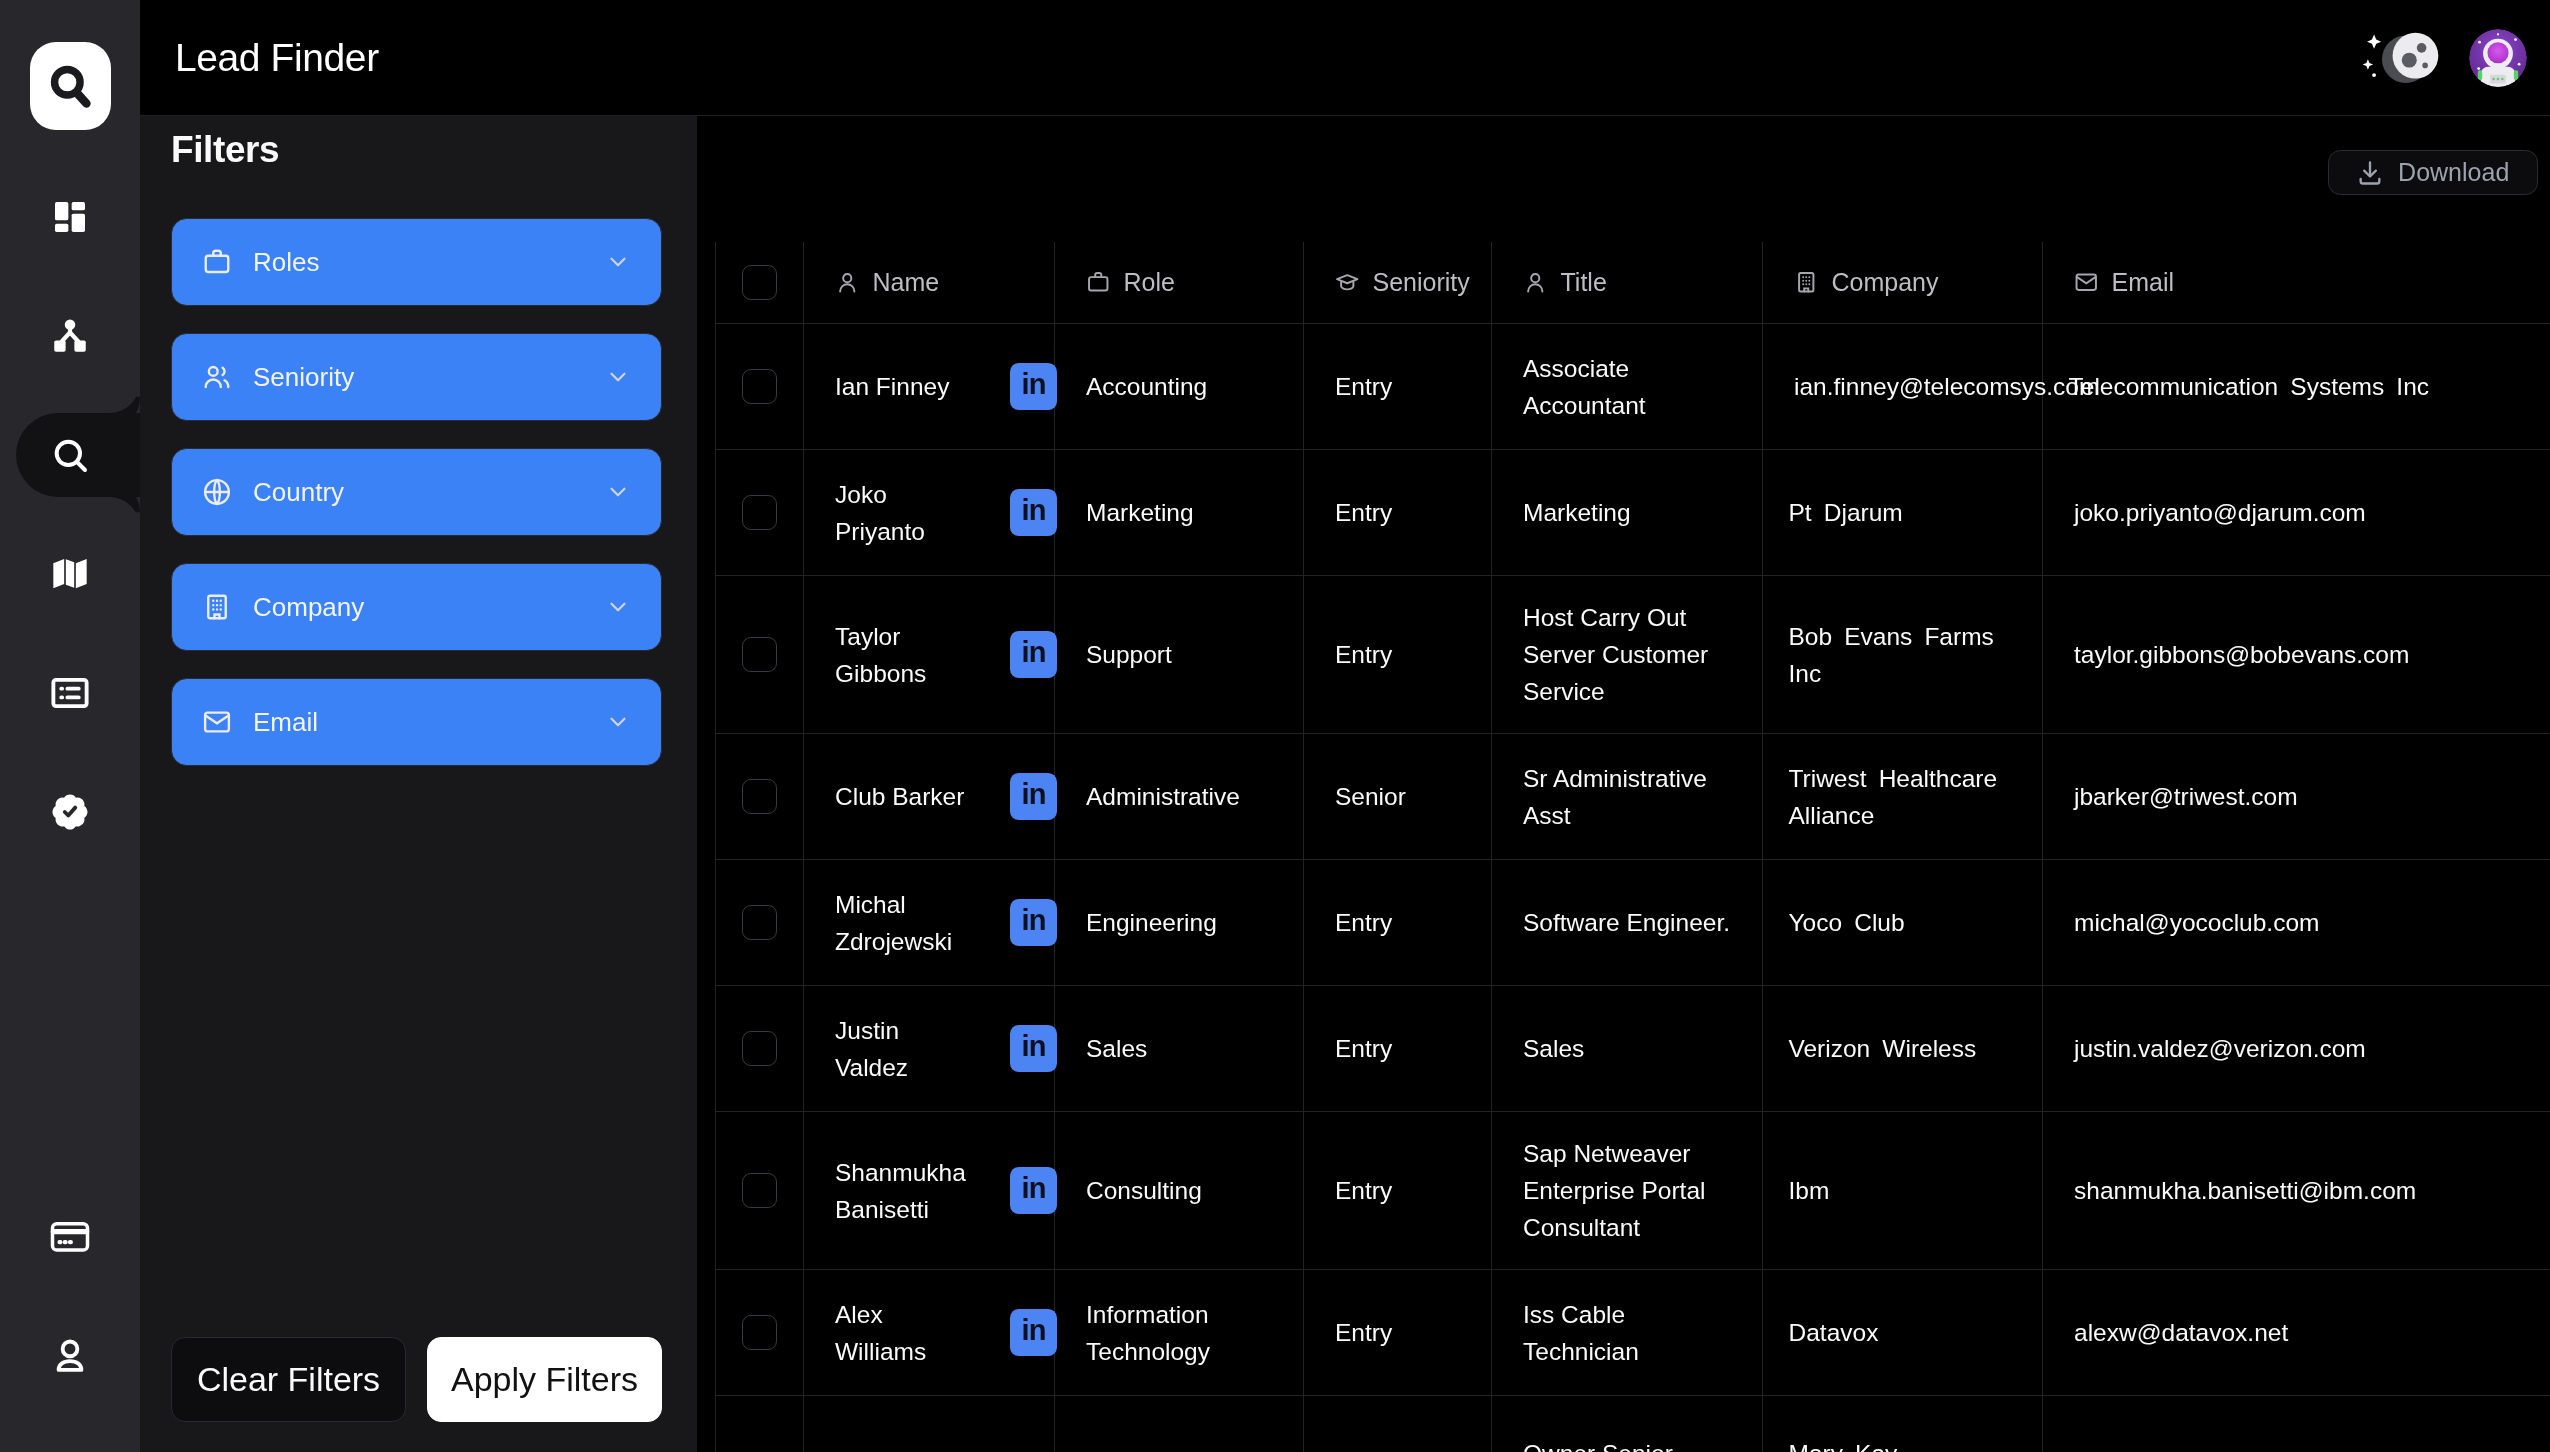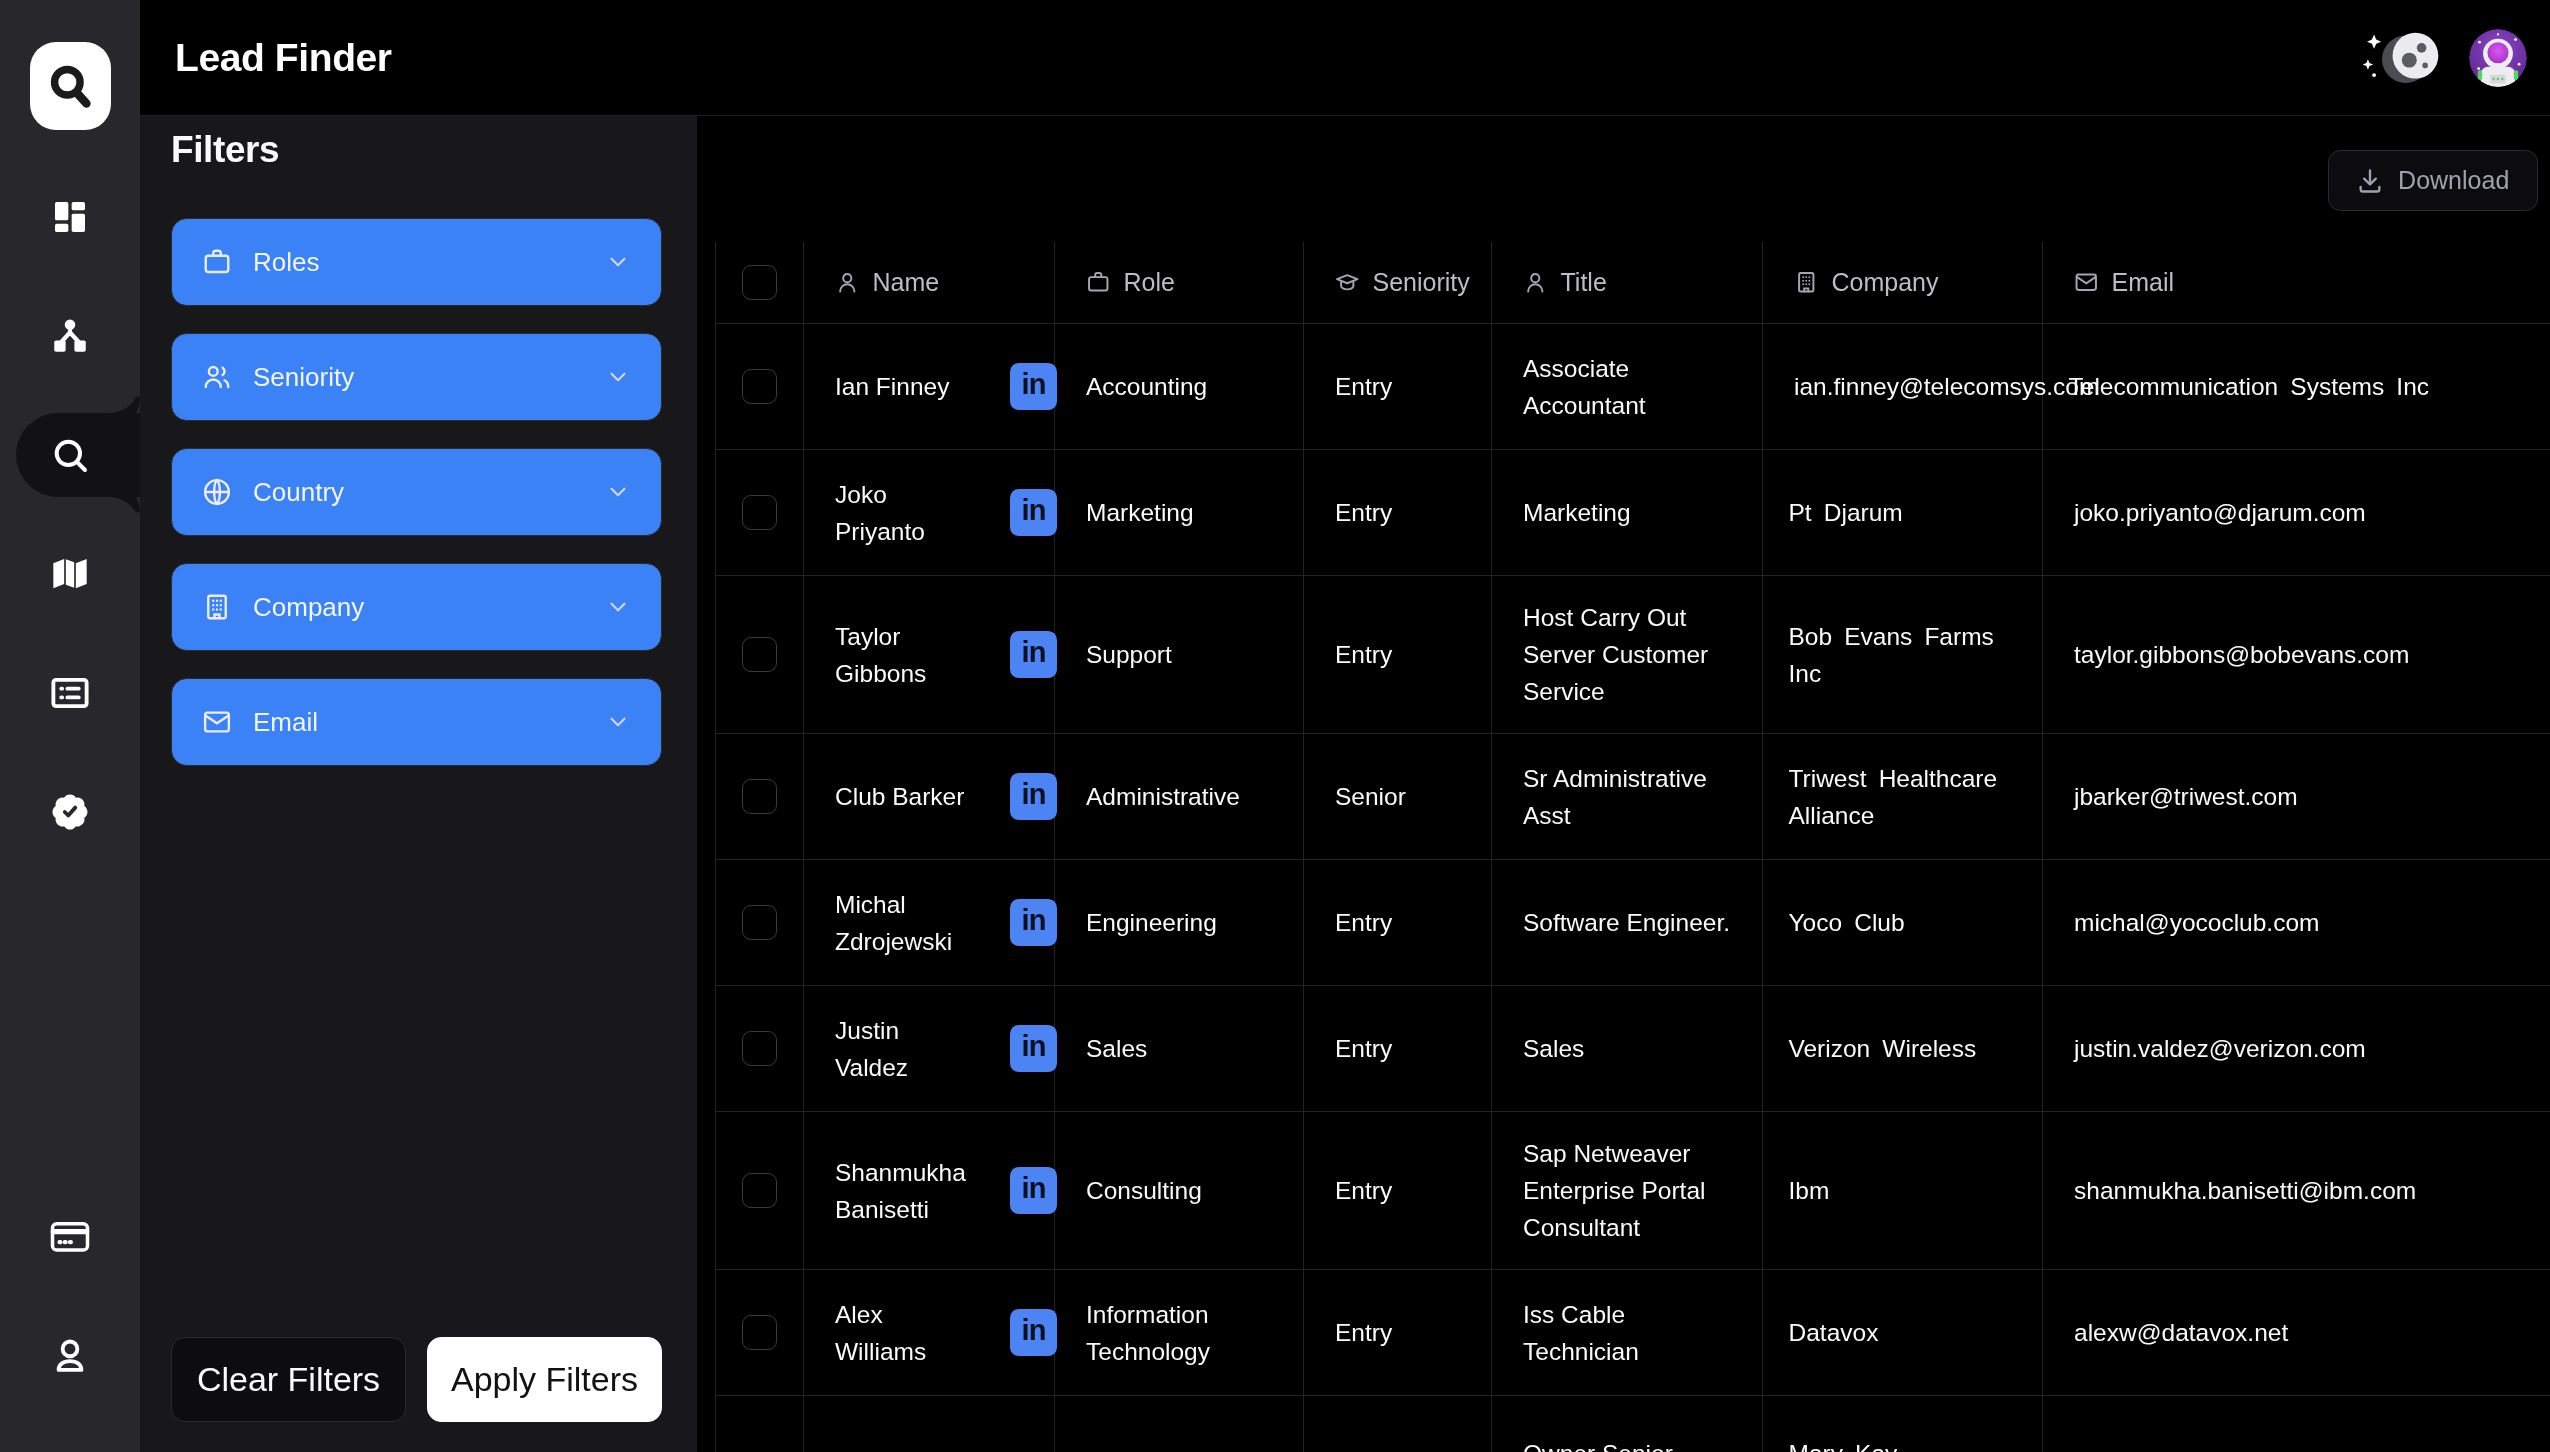--- a/index.html
+++ b/index.html
@@ -19,21 +19,21 @@
                   border-bottom-right-radius:31.5px; box-shadow:0 15.8px 0 0 #121215; }
   .blob::after  { content:""; position:absolute; right:0; bottom:-31.5px; width:31.5px; height:31.5px;
                   border-top-right-radius:31.5px; box-shadow:0 -15.8px 0 0 #121215; }
   .nav-spacer { flex:1; }
   .nav-bottom { margin-bottom:39px; }
 
   
   .main-col { flex:1; display:flex; flex-direction:column; min-width:0; }
   .topbar { height:116px; background:#000; border-bottom:0.9px solid #1f1f23;
             display:flex; align-items:center; padding:0 23px 0 35px; flex-shrink:0; }
-  .app-title { color:#fff; font-size:39px; font-weight:700; letter-spacing:-0.4px; }
+  .app-title { color:#fff; font-size:39px; font-weight:400; letter-spacing:-0.4px; }
   .topbar-spacer { flex:1; }
   .icon-btn { background:none; border:none; cursor:pointer; display:flex; align-items:center; justify-content:center; margin-left:21px; }
   .avatar { width:58px; height:58px; border-radius:50%; overflow:hidden; }
 
   .content { flex:1; display:flex; min-height:0; }
 
   
   .filters { width:557px; background:#18181b; flex-shrink:0; display:flex; flex-direction:column; padding:13px 35px 31px 31px; }
   .filters h2 { color:#fafafa; font-size:37px; font-weight:700; letter-spacing:-0.4px; }
   .filter-list { margin-top:47px; display:flex; flex-direction:column; gap:27px; }
@@ -43,21 +43,21 @@
   .filter-btn .f-label { color:#f4f4f5; font-size:26px; margin-left:21px; }
   .filter-btn .chev { margin-left:auto; display:flex; color:#d4d4d8; }
   .filters-footer { margin-top:auto; display:flex; gap:21px; }
   .btn { height:85px; border-radius:14px; font-size:34px; cursor:pointer; flex:1;
          display:flex; align-items:center; justify-content:center; font-family:inherit; }
   .btn-clear { background:#0d0d10; border:0.9px solid #2a2a2e; color:#fafafa; }
   .btn-apply { background:#fff; border:0.9px solid #fff; color:#111; }
 
   
   .table-area { flex:1; position:relative; background:#000; min-width:0; }
-  .download-btn { position:absolute; top:34px; right:12.3px; width:210px; height:61px;
+  .download-btn { position:absolute; top:34px; right:12.3px; width:210px; height:45px;
                   background:#0c0c0e; border:0.9px solid #2b2b30; border-radius:12.3px;
                   display:flex; align-items:center; justify-content:center; gap:14px;
                   color:#9ca3af; font-size:25px; cursor:pointer; font-family:inherit; }
   .ltable { margin:126px 0 0 17.5px; border-left:0.9px solid #232327; }
   .thead, .trow { display:grid; grid-template-columns:88px 251px 249px 188px 271px 280px 508px; }
   .thead { border-bottom:0.9px solid #232327; }
   .trow  { border-bottom:0.9px solid #232327; }
   .cell { border-right:0.9px solid #232327; display:flex; align-items:center; min-width:0; }
   .cell:last-child { border-right:none; }
   .hcell { height:81px; color:#bdbdc4; font-size:25px; gap:13px; padding-left:31.5px; }

